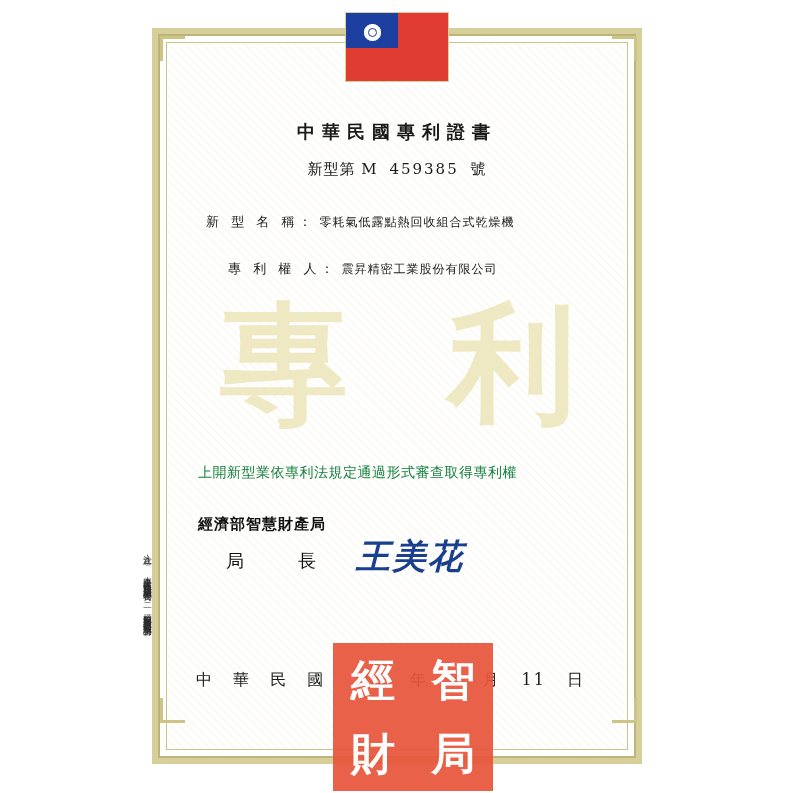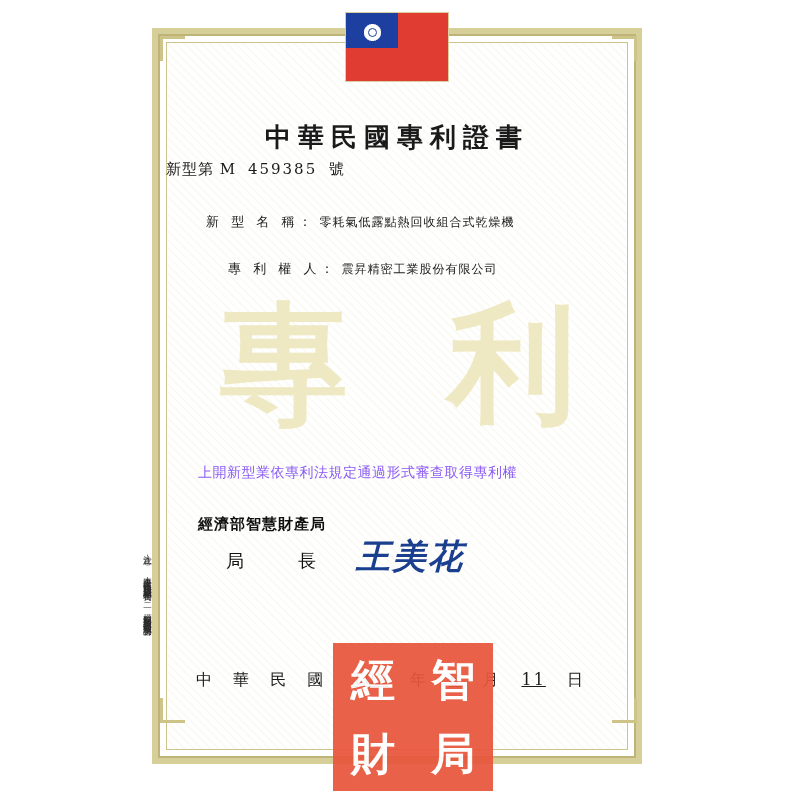--- a/index.html
+++ b/index.html
@@ -132,30 +132,31 @@
     height: 708px;
     z-index: 2;
   }
 
   .title {
     position: absolute;
     left: 0;
     top: 78px;
     width: 462px;
     text-align: center;
-    font-size: 26px;
+    font-size: 18px;
     letter-spacing: 7px;
     color: #1a1a1a;
     font-weight: bold;
   }
   .subtitle {
     position: absolute;
     left: 0;
     top: 118px;
     width: 462px;
+    text-align: center;
     font-size: 15px;
     color: #1a1a1a;
     letter-spacing: 1px;
   }
   .subtitle .num {
     letter-spacing: 2px;
     padding: 0 6px;
   }
 
   .field {
@@ -177,21 +178,21 @@
   .f-owner { top: 218px; margin-left: 22px; }
   .f-author{ top: 280px; }
   .f-term  { top: 370px; font-size: 14px; }
   .f-term .val { font-size: 14px; letter-spacing: 0.5px; }
 
   .para {
     position: absolute;
     left: 32px;
     width: 420px;
     font-size: 14px;
-    color: #8b5cf6;
+    color: #15803d;
     letter-spacing: 0.5px;
     white-space: nowrap;
   }
   .p1 { top: 422px; }
   .p2 { top: 448px; }
   .org {
     position: absolute;
     left: 32px;
     top: 473px;
     font-size: 15px;
@@ -228,21 +229,21 @@
     position: absolute;
     left: 30px;
     top: 628px;
     width: 400px;
     font-size: 16px;
     color: #1a1a1a;
     letter-spacing: 2px;
     white-space: nowrap;
   }
   .dateline .era { letter-spacing: 8px; margin-top: 48px; }
-  .dateline .n { padding: 0 14px; letter-spacing: 2px; text-decoration: underline; }
+  .dateline .n { padding: 0 14px; letter-spacing: 2px; }
 
   
   .seal {
     position: absolute;
     left: 333px;
     top: 643px;
     width: 160px;
     height: 148px;
     background: #e8563c;
     z-index: 3;

